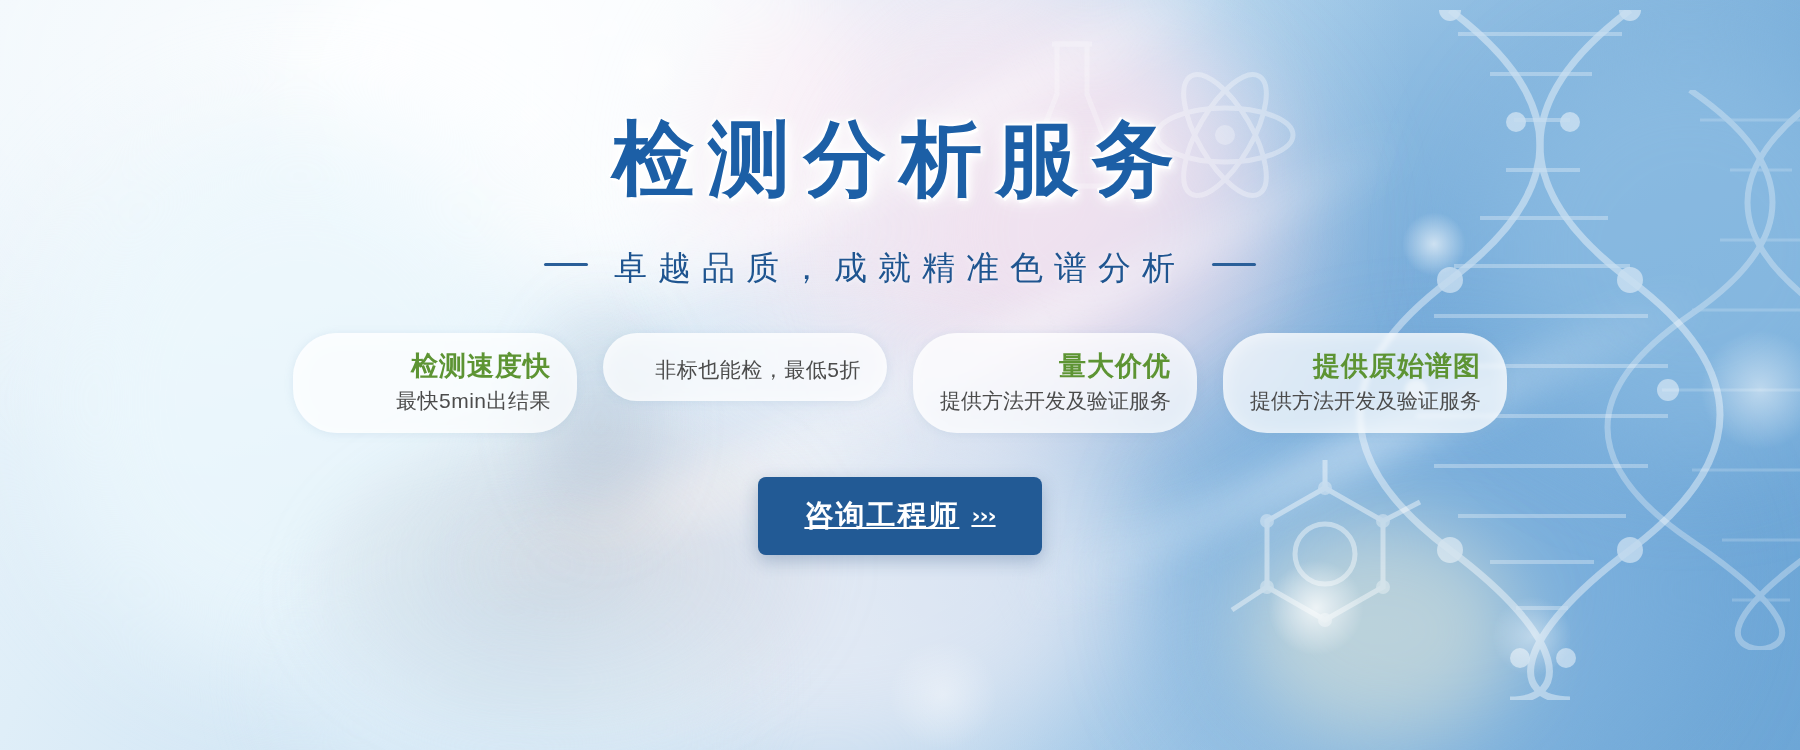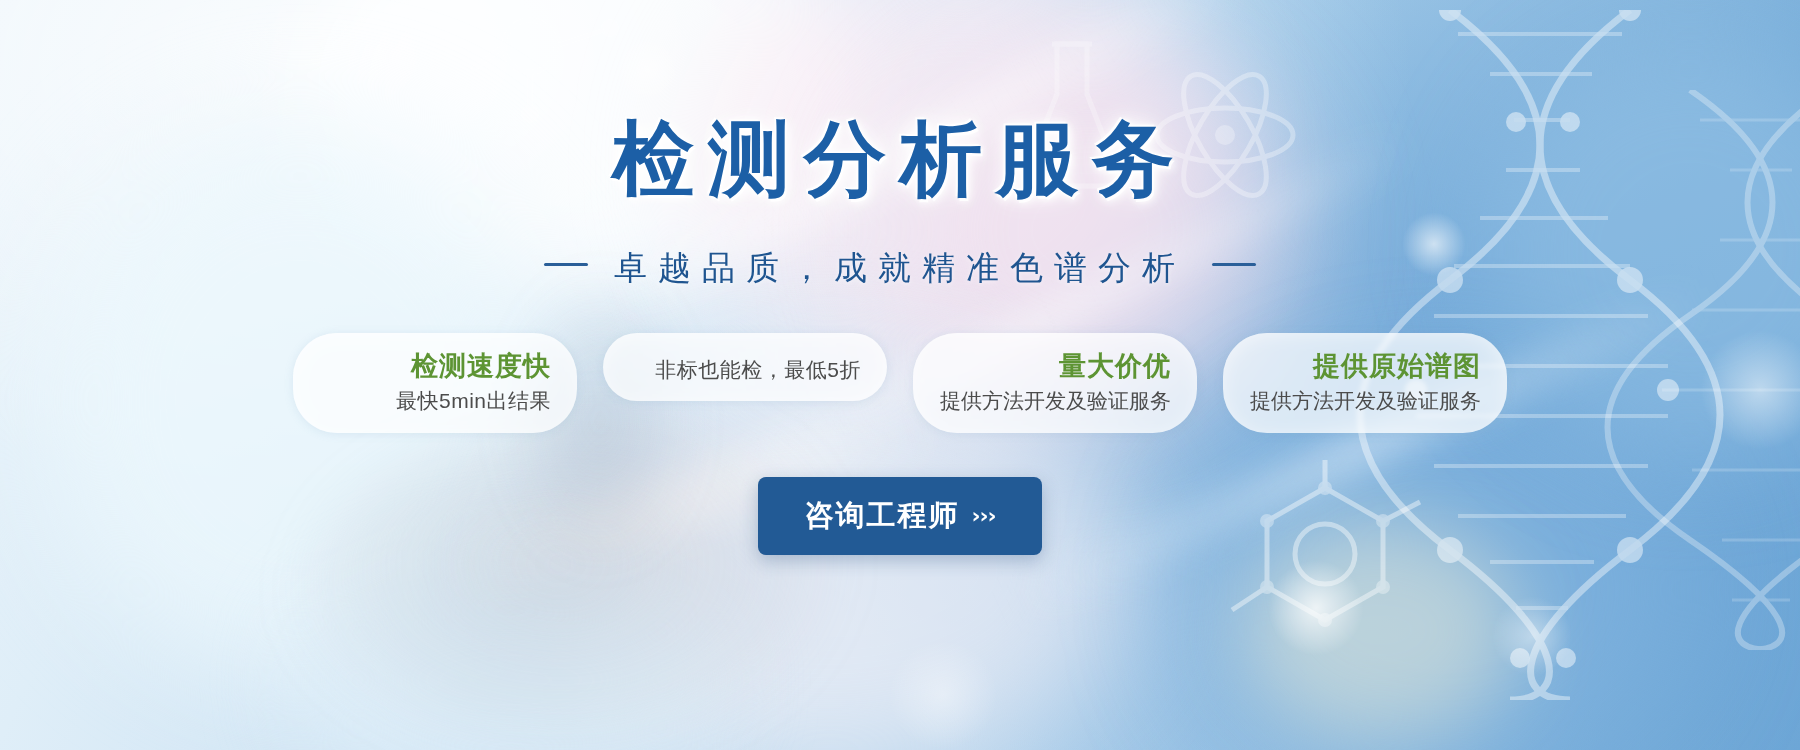--- a/index.html
+++ b/index.html
@@ -106,20 +106,21 @@
 
   .cta-wrap{margin-top:44px;}
   .cta{
     display:inline-flex;align-items:center;gap:12px;
     padding:19px 46px;border:none;border-radius:8px;cursor:pointer;
     background:#225a95;color:#ffffff;
     font-size:29px;font-weight:700;letter-spacing:2px;
     font-family:"DejaVu Sans","Liberation Sans",sans-serif;
     box-shadow:0 6px 18px rgba(30,70,120,.28);
     white-space:nowrap;
+    text-decoration:underline;
   }
   .cta-arrows{font-size:22px;font-weight:700;letter-spacing:-1px;}
 </style>
 </head>
 <body>
 
 <div class="stage">
 
   <div class="bloom b1"></div>
   <div class="bloom b2"></div>

